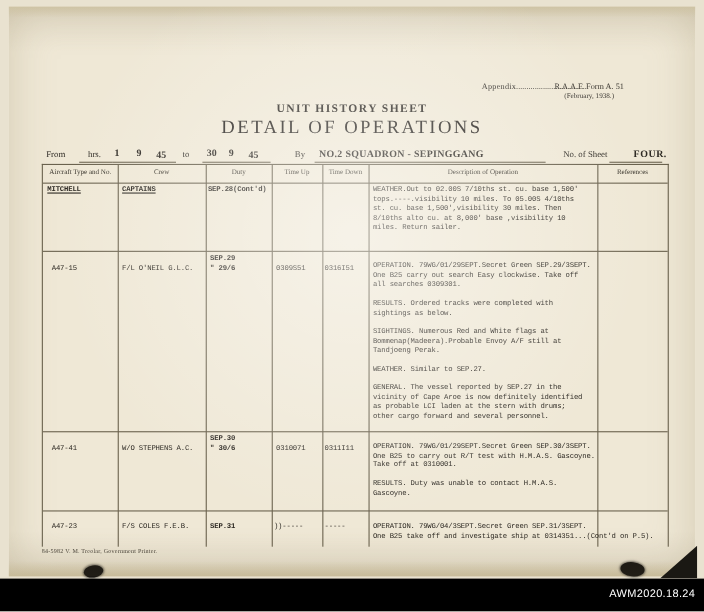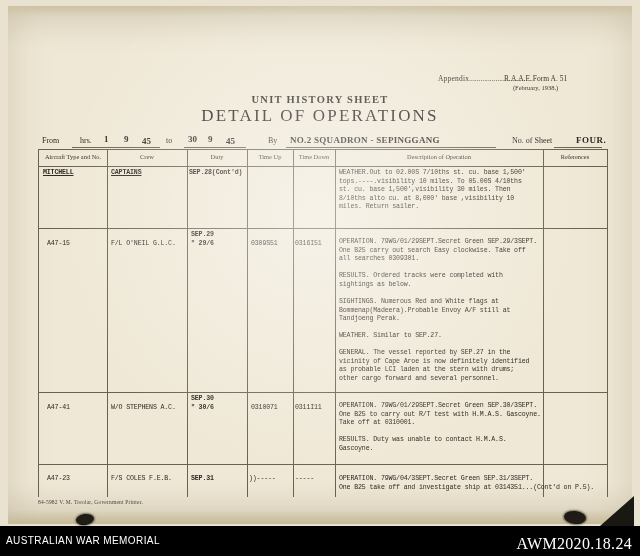--- a/index.html
+++ b/index.html
@@ -223,22 +223,22 @@
     left: 6px;
     top: 9px;
     font-family: "Liberation Sans", sans-serif;
     font-size: 10px;
     letter-spacing: .4px;
   }
   #bottombar .accession {
     position: absolute;
     right: 8px;
     top: 9px;
-    font-family: Liberation Serif, serif;
-    font-size: 16px;
+    font-family: Liberation Sans, sans-serif;
+    font-size: 10px;
     letter-spacing: .3px;
   }
 </style>
 </head>
 <body>
 
 <div id="page">
 
   <div id="sheet">
     <div class="paper-edge-top"></div>
@@ -356,16 +356,15 @@
 
     <div class="printer">84-5982     V. M. Treolar, Government Printer.</div>
 
     <div class="hole" id="hole1"></div>
     <div class="hole" id="hole2"></div>
   </div>
 
   <div class="corner-tear"></div>
 
   <div id="bottombar">
-    <div class="memorial">AUSTRALIAN WAR MEMORIAL</div>
     <div class="accession">AWM2020.18.24</div>
   </div>
 </div>
 
 </body></html>

